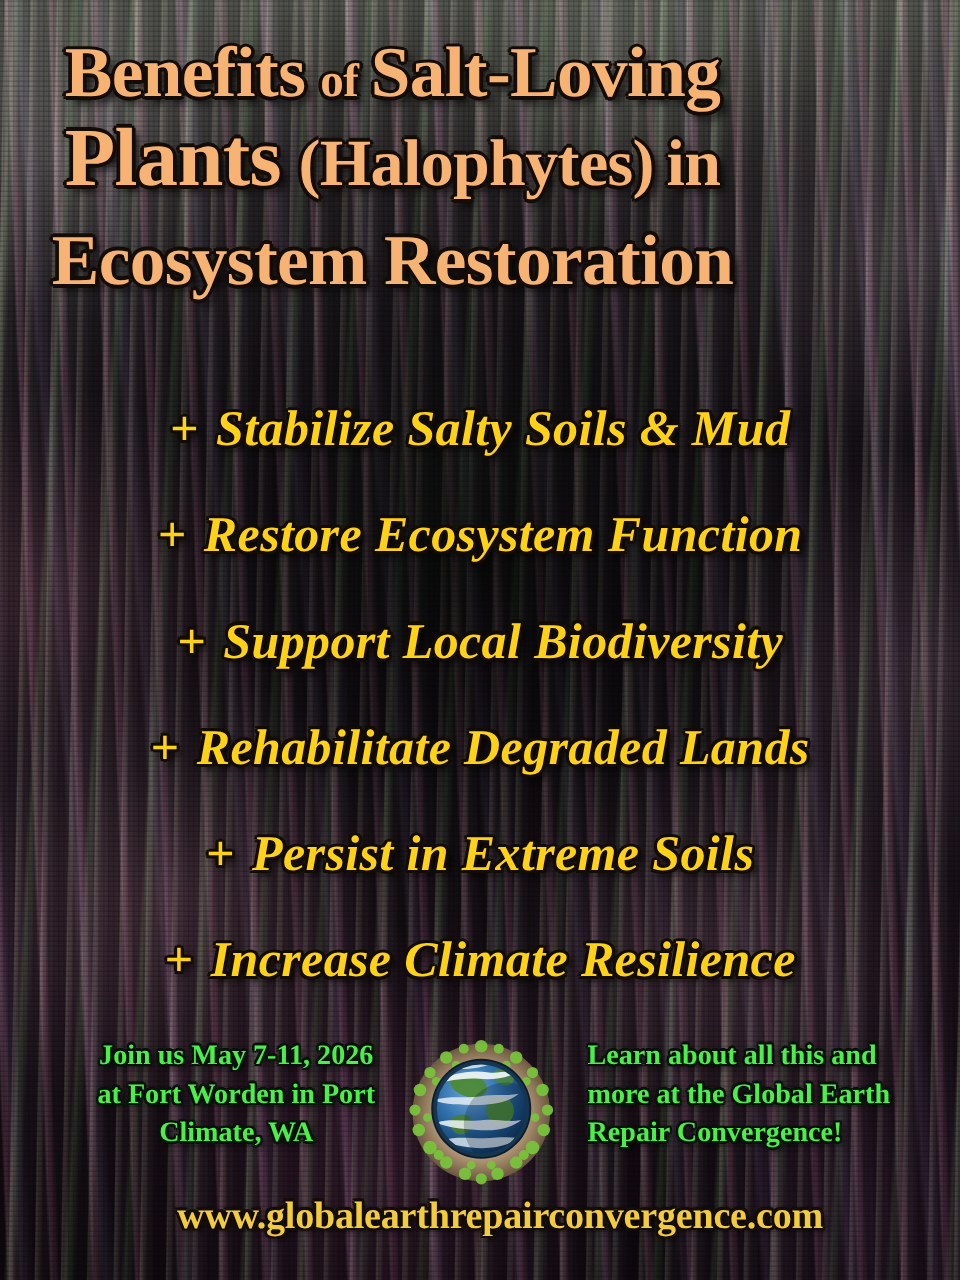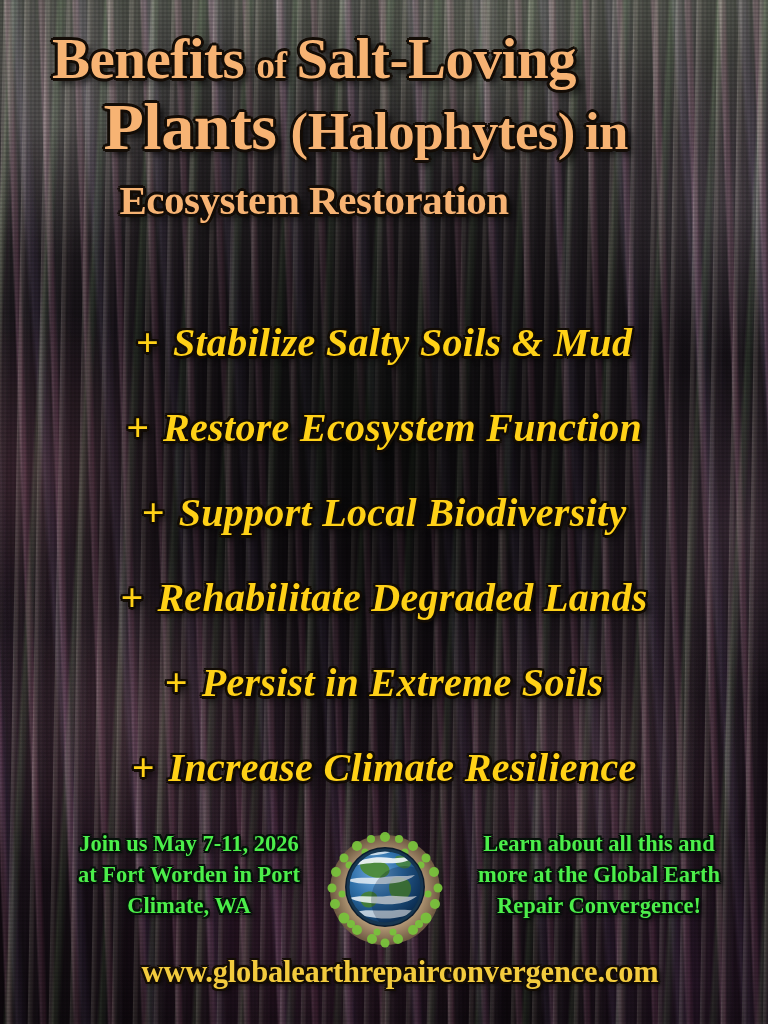--- a/index.html
+++ b/index.html
@@ -157,22 +157,22 @@
     color: #F7B373;
     letter-spacing: -0.5px;
     text-shadow:
       -2px -2px 0 #140d07, 2px -2px 0 #140d07,
       -2px  2px 0 #140d07, 2px  2px 0 #140d07,
       -3px  0   0 #140d07, 3px  0   0 #140d07,
        0   -3px 0 #140d07, 0    3px 0 #140d07,
        5px  5px 7px rgba(0,0,0,0.85);
   }
   #title-line-1 { font-size: 57px; margin-bottom: 7px; }
-  #title-line-2 { font-size: 66px; margin-bottom: 6px; text-align: right; }
-  #title-line-3 { font-size: 41px; margin-top: 20px; }
+  #title-line-2 { font-size: 66px; margin-bottom: 6px; }
+  #title-line-3 { font-size: 57px; margin-top: 20px; }
   .t-small { font-size: 0.66em; }
   .t-mid   { font-size: 0.80em; }
 
   
   #benefits {
     position: absolute;
     z-index: 6;
     top: 300px;
     left: 0;
     width: 768px;
@@ -216,21 +216,21 @@
     line-height: 1.38;
     color: #4CEE4A;
     text-shadow:
       -1.6px -1.6px 0 #07120a, 1.6px -1.6px 0 #07120a,
       -1.6px  1.6px 0 #07120a, 1.6px  1.6px 0 #07120a,
       -2px 0 0 #07120a, 2px 0 0 #07120a,
        0 -2px 0 #07120a, 0 2px 0 #07120a,
        3px 3px 5px rgba(0,0,0,0.9);
   }
   #footer-left  { padding-left: 44px;  text-align: center; }
-  #footer-right { padding-right: 24px; text-align: center; }
+  #footer-right { padding-right: 8px; text-align: left; }
 
   
   #logo {
     position: absolute;
     z-index: 7;
     left: 327px;
     top: 832px;
     width: 116px;
     height: 116px;
   }

